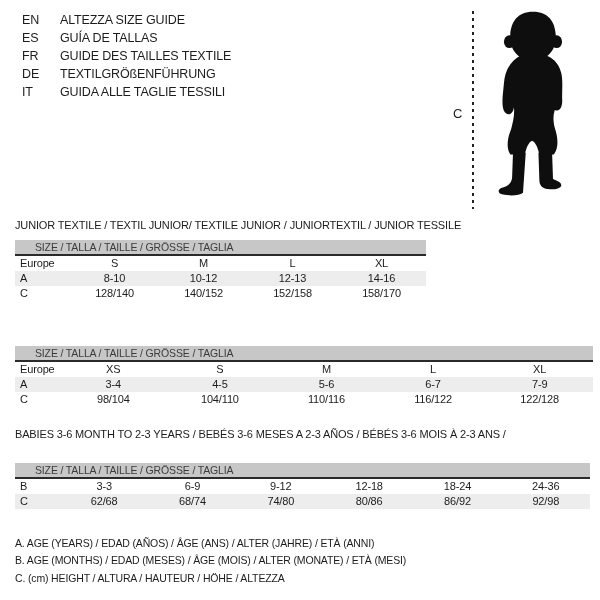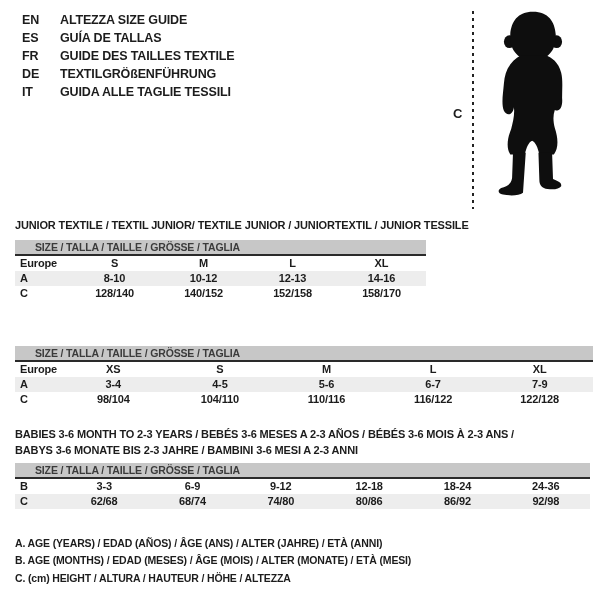--- a/index.html
+++ b/index.html
@@ -1,18 +1,18 @@
 <!DOCTYPE html>
 <html><head>
 <meta charset="utf-8">
 <style>
   html,body{margin:0;padding:0;background:#fff;}
   .page{
     position:relative;width:600px;height:600px;background:#ffffff;overflow:hidden;
-    font-family:"Liberation Sans","DejaVu Sans",sans-serif;font-weight:700;color:#1c1c1c;
+    font-family:"Liberation Sans","DejaVu Sans",sans-serif;font-weight:400;color:#1c1c1c;
     letter-spacing:-0.15px;
   }
   
   .langs{position:absolute;left:22px;top:11px;}
   .lang-row{display:flex;height:18px;align-items:center;font-size:12.5px;}
   .lang-code{width:38px;flex:none;}
   
   .fig{position:absolute;left:445px;top:5px;width:150px;height:212px;}
   .measure-line{position:absolute;left:27px;top:6px;width:2px;height:198px;
     background:repeating-linear-gradient(to bottom,#222 0 3px,transparent 3px 7px);}
@@ -143,21 +143,20 @@
       <div class="tcell">98/104</div>
       <div class="tcell">104/110</div>
       <div class="tcell">110/116</div>
       <div class="tcell">116/122</div>
       <div class="tcell">122/128</div>
     </div>
   </div>
 
   <div class="sec-title" style="top:426px">
     <div>BABIES 3-6 MONTH TO 2-3 YEARS / BEBÉS 3-6 MESES A 2-3 AÑOS / BÉBÉS 3-6 MOIS À 2-3 ANS /</div>
-    <div>BABYS 3-6 MONATE BIS 2-3 JAHRE / BAMBINI 3-6 MESI A 2-3 ANNI</div>
   </div>
   <div class="tbl t3" style="top:463px">
     <div class="size-bar">SIZE / TALLA / TAILLE / GRÖSSE / TAGLIA</div>
     <div class="hline"></div>
     <div class="trow">
       <div class="tlab">B</div>
       <div class="tcell">3-3</div>
       <div class="tcell">6-9</div>
       <div class="tcell">9-12</div>
       <div class="tcell">12-18</div>

